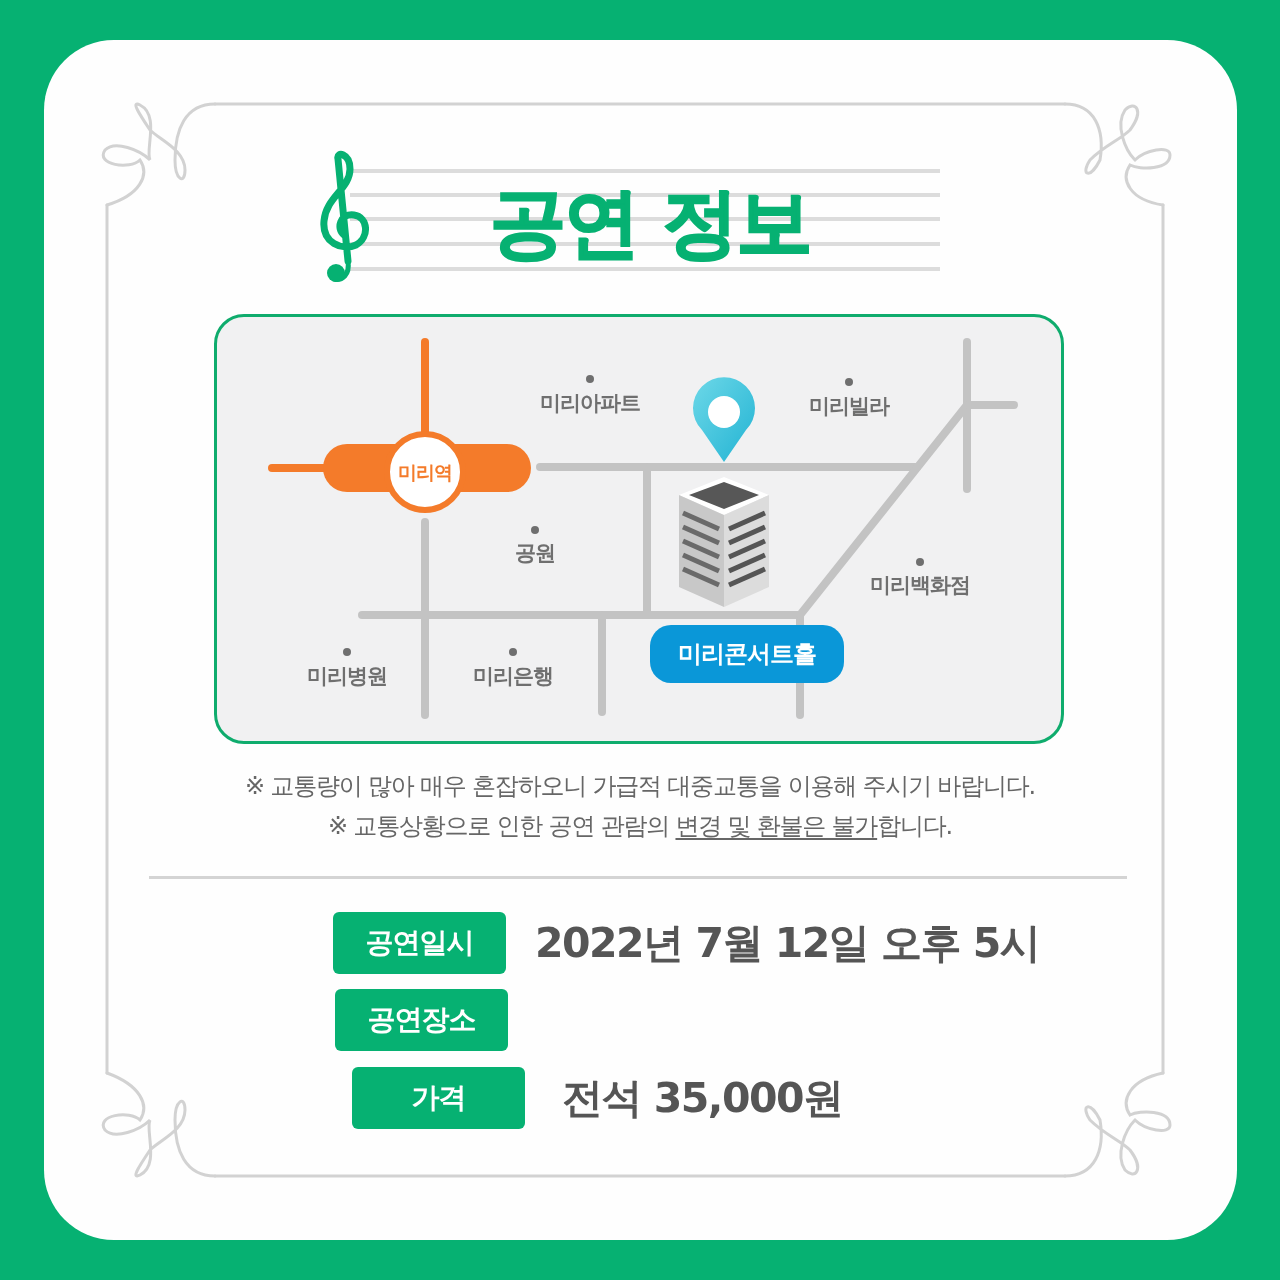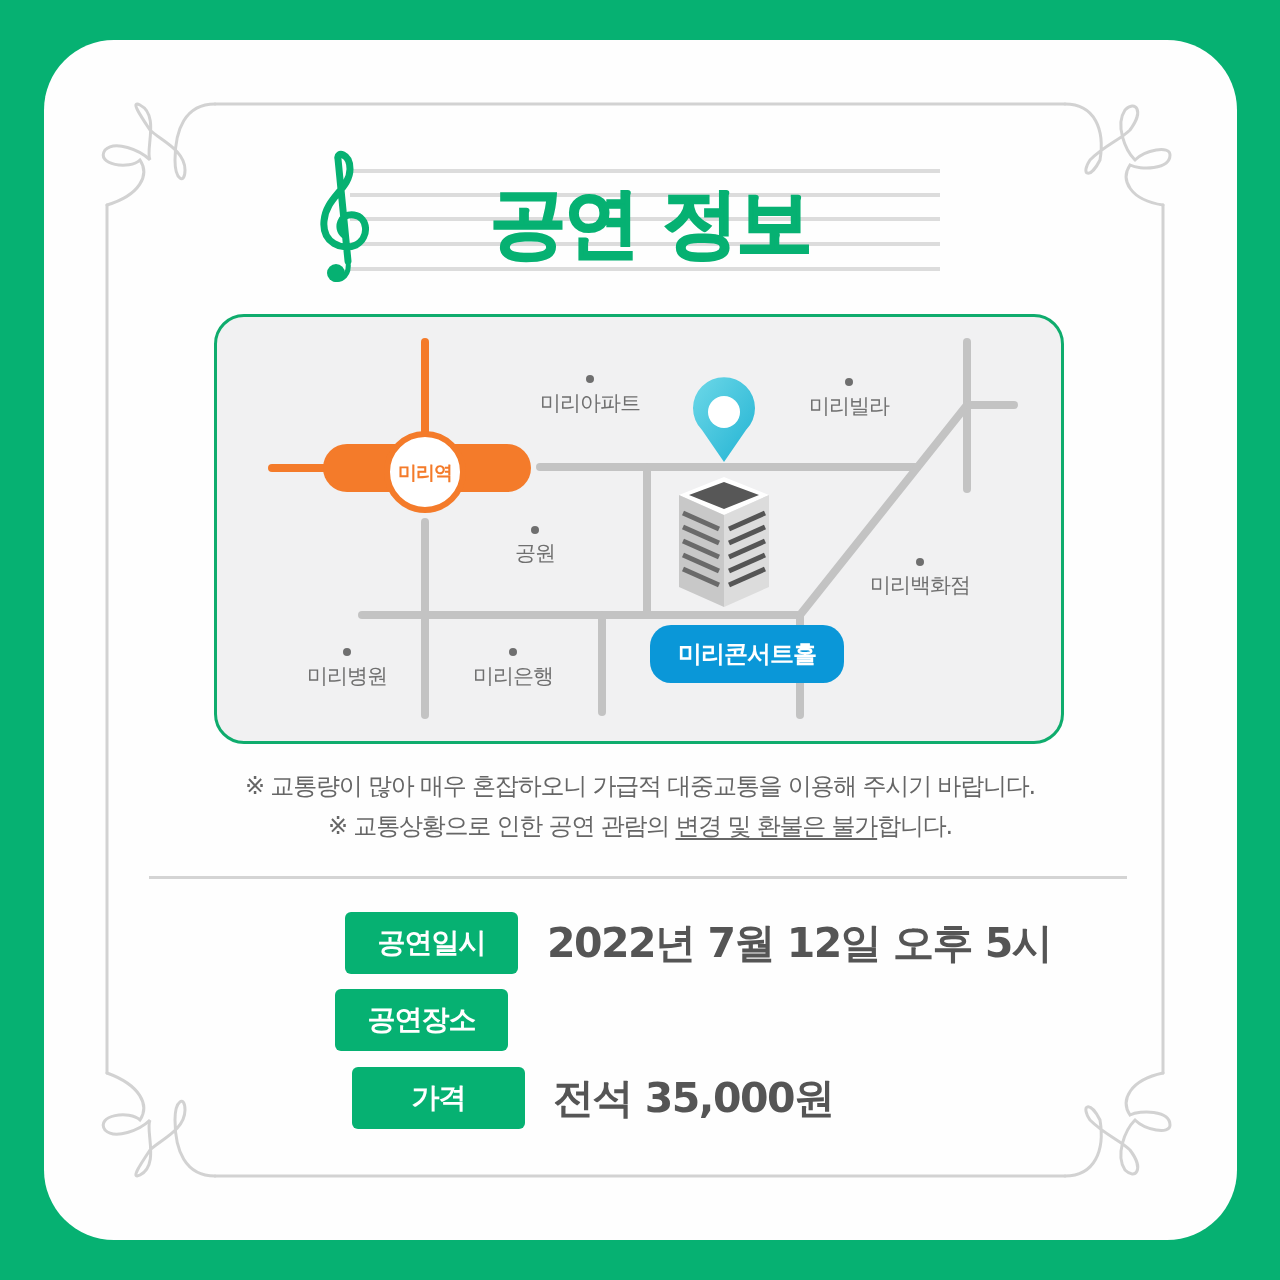--- a/index.html
+++ b/index.html
@@ -25,37 +25,37 @@
     -webkit-text-stroke: 2px #06b172;
   }
   .map-box {
     position: absolute; left: 214px; top: 314px;
     width: 844px; height: 424px;
     background: #f1f1f2; border: 3px solid #0fac6d;
     border-radius: 30px; overflow: hidden;
   }
   .map-svg { position: absolute; left: 0; top: 0; }
   .map-label {
-    position: absolute; font-size: 21px; font-weight: normal; color: #6f6f6f;
+    position: absolute; font-size: 21px; font-weight: bold; color: #6f6f6f;
     white-space: nowrap; transform: translateX(-50%); letter-spacing: -1px;
   }
   .station-label {
     position: absolute; font-size: 19px; font-weight: bold; color: #f47b2a;
     white-space: nowrap; transform: translateX(-50%); letter-spacing: -1px;
   }
   .hall-badge {
     position: absolute; left: 433px; top: 308px; width: 194px; height: 58px;
     background: #0a97d8; border-radius: 21px;
     color: #fff; font-size: 24px; font-weight: bold;
     display: flex; align-items: center; justify-content: center; letter-spacing: -1px;
   }
   .notice { position: absolute; left: 0; width: 1280px; text-align: center; color: #666; font-size: 24px; letter-spacing: -1.2px; }
   .notice .u { text-decoration: underline; text-underline-offset: 4px; text-align: right; }
   .divider { position: absolute; left: 149px; top: 876px; width: 978px; height: 3px; background: #d4d4d4; }
-  .info-row { position: absolute; left: 345px; height: 62px; display: flex; align-items: center; }
+  .info-row { position: absolute; left: 333px; height: 62px; display: flex; align-items: center; }
   .info-label {
     width: 173px; height: 62px; background: #06b172; border-radius: 6px;
     color: #fff; font-size: 28px; font-weight: bold;
     display: flex; align-items: center; justify-content: center; letter-spacing: -1px;
   }
   .info-value { margin-left: 29px; font-size: 41px; font-weight: bold; color: #555; letter-spacing: -1.5px; white-space: nowrap; }
 </style>
 </head>
 <body>
 
@@ -188,14 +188,14 @@
 
 <div class="info-row" style="top:912px">
   <div class="info-label">공연일시</div>
   <div class="info-value">2022년 7월 12일 오후 5시</div>
 </div>
 <div class="info-row" style="top:989px;left:335px">
   <div class="info-label">공연장소</div>
 </div>
 <div class="info-row" style="top:1067px;left:352px">
   <div class="info-label">가격</div>
-  <div class="info-value" style="margin-left:28px">전석 35,000원</div>
+  <div class="info-value" style="margin-left:37px">전석 35,000원</div>
 </div>
 
 </body></html>

